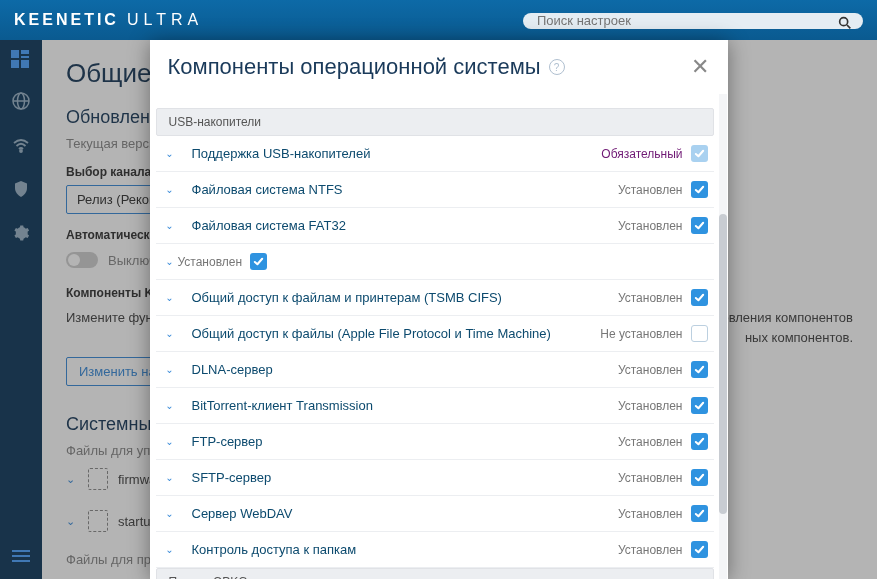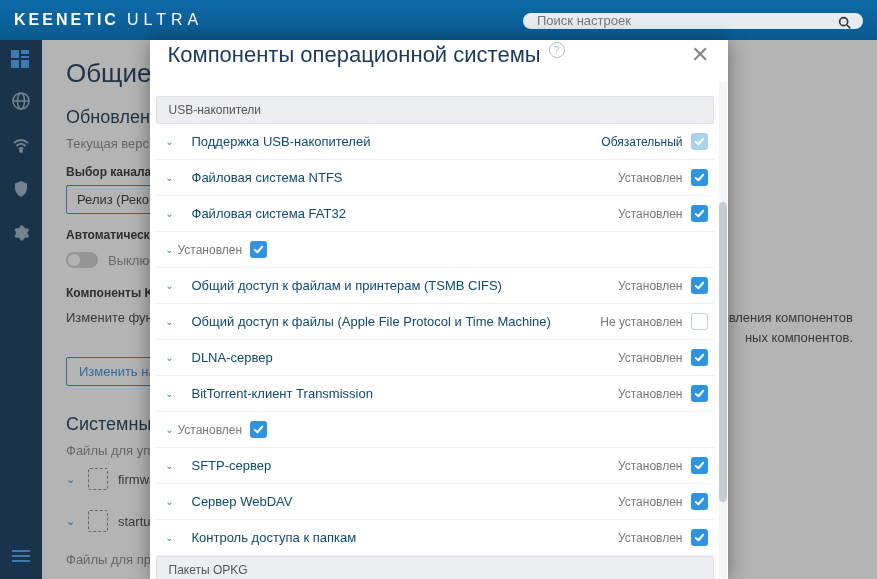--- a/index.html
+++ b/index.html
@@ -26,32 +26,32 @@
   .desc { margin-top: 8px; line-height: 1.5; color: #444; }
   .link-btn { display: inline-block; margin-top: 10px; border: 1px solid #3a8bd9; color: #3a8bd9; border-radius: 2px; padding: 6px 12px; font-size: 13px; }
   .file-row { display: flex; align-items: center; gap: 10px; padding: 10px 0; color: #444; }
   .file-row .chev { color: #3a8bd9; font-size: 11px; width: 12px; }
   .file-row .ficon { width: 20px; height: 22px; border: 1.5px dashed #8a8a8a; border-radius: 2px; }
   .sub { color: #888; margin-top: 2px; }
 
   
   .overlay { position: absolute; inset: 0; background: rgba(40,40,40,0.35); display: flex; justify-content: center; z-index: 10; }
   .modal { width: 578px; background: #fff; box-shadow: 0 2px 20px rgba(0,0,0,0.4); display: flex; flex-direction: column; margin-top: 0; height: 100%; }
-  .modal-header { display: flex; padding: 2px 18px 14px 18px; }
+  .modal-header { display: flex; align-items: center; padding: 14px 18px 14px 18px; }
   .modal-title { font-size: 22px; font-weight: 400; color: #1a3a5a; }
   .help-icon { margin-left: 8px; width: 16px; height: 16px; border: 1.5px solid #b0c0d0; border-radius: 50%; display: inline-flex; align-items: center; justify-content: center; font-size: 10px; color: #b0c0d0; }
   .close-icon { margin-left: auto; font-size: 22px; color: #888; cursor: pointer; }
   .modal-body { flex: 1; overflow: hidden; padding: 14px 14px 0 6px; position: relative; }
   .scroll-area { height: 100%; overflow-y: hidden; }
   .section-hdr { background: #eceef1; padding: 6px 12px; font-size: 12px; color: #555; border: 1px solid #e0e2e6; border-radius: 2px; }
   .comp-row { display: flex; align-items: center; padding: 9px 6px; border-bottom: 1px solid #eceef1; font-size: 13px; }
   .comp-row .expand { color: #3a8bd9; font-size: 10px; width: 16px; text-align: center; }
   .comp-row .name { flex: 1; color: #0c4a6e; margin-left: 14px; }
   .comp-row .status { color: #777; font-size: 12px; margin-right: 8px; }
-  .comp-row .status.mand { color: #0c4a6e; text-align: right; }
+  .comp-row .status.mand { color: #701a75; text-align: right; }
   .chk { width: 17px; height: 17px; border-radius: 3px; display: inline-flex; align-items: center; justify-content: center; }
   .chk.on { background: #2f93e0; color: #fff; }
   .chk.off { border: 1.5px solid #bcd0e0; background: #fff; }
   .chk.locked { background: #a9d1f0; color: #fff; }
   .chk svg { width: 11px; height: 11px; }
   .scrollbar-fake { position: absolute; right: 1px; top: 0; bottom: 0; width: 8px; background: #f4f5f7; }
   .scrollbar-thumb { position: absolute; right: 0; width: 8px; background: #c8ccd2; border-radius: 4px; }
 </style>
 </head>
 <body>
@@ -233,20 +233,21 @@
             <span class="name">BitTorrent-клиент Transmission</span>
             <span class="status">Установлен</span>
             <span class="chk on">
               <svg viewBox="0 0 12 12" fill="none" stroke="currentColor" stroke-width="2.2" stroke-linecap="round" stroke-linejoin="round">
                 <polyline points="2,6.5 4.8,9 10,3"></polyline>
               </svg>
             </span>
           </div>
           <div class="comp-row">
             <span class="expand">⌄</span>
+            <span class="name">FTP-сервер</span>
             <span class="status">Установлен</span>
             <span class="chk on">
               <svg viewBox="0 0 12 12" fill="none" stroke="currentColor" stroke-width="2.2" stroke-linecap="round" stroke-linejoin="round">
                 <polyline points="2,6.5 4.8,9 10,3"></polyline>
               </svg>
             </span>
           </div>
           <div class="comp-row">
             <span class="expand">⌄</span>
             <span class="name">SFTP-сервер</span>

